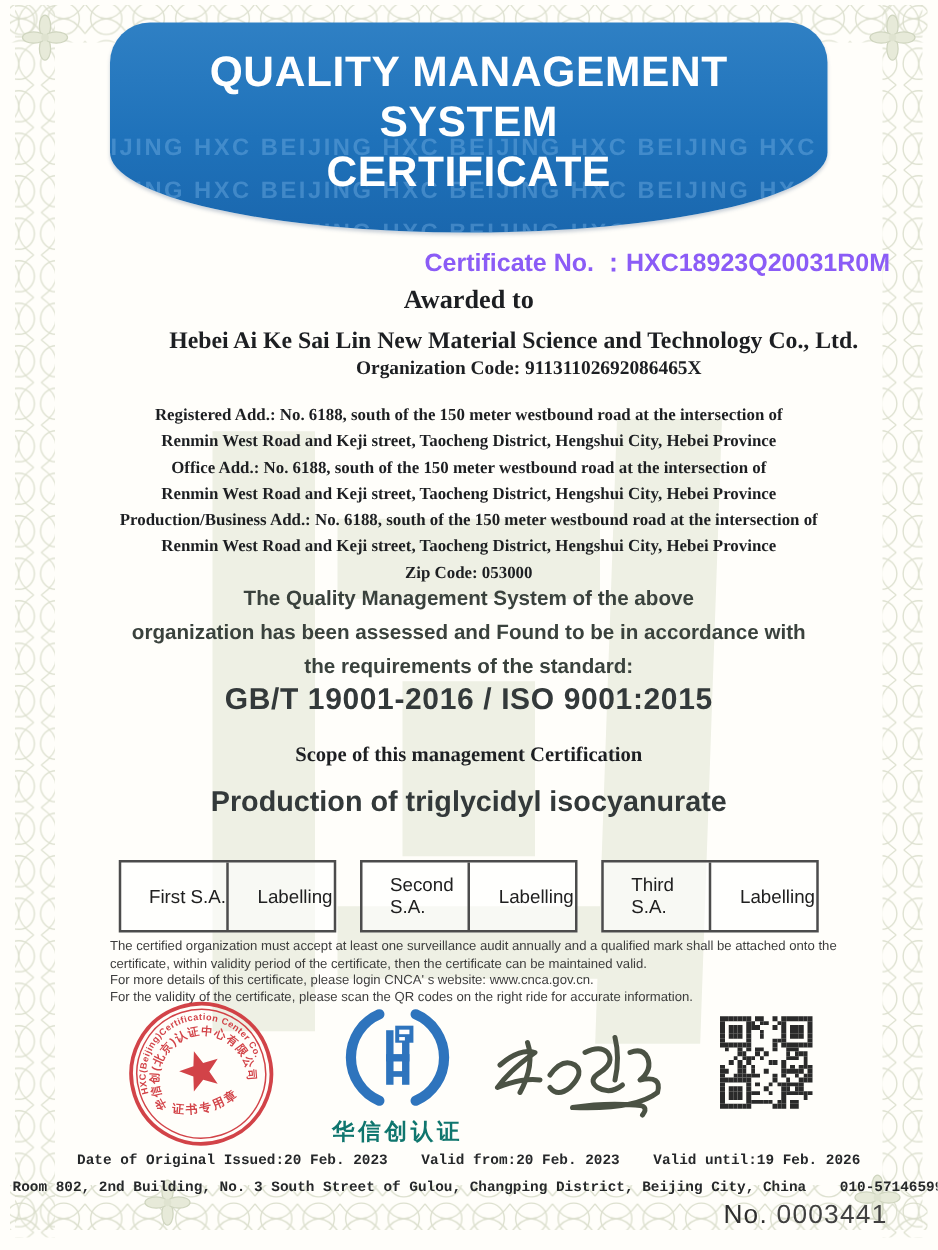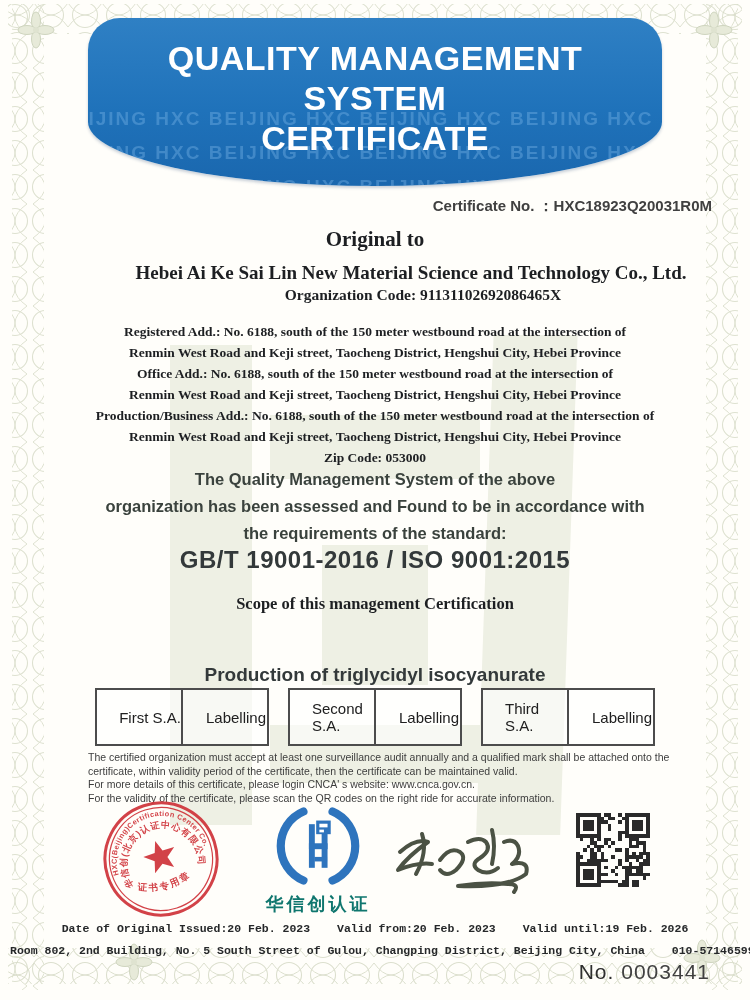--- a/index.html
+++ b/index.html
@@ -17,32 +17,32 @@
   .banner{left:88px;top:18px;width:574px;height:168px;z-index:2;
           background:linear-gradient(180deg,#2f80c4 0%,#1f72ba 55%,#1a67ae 100%);
           border-radius:32px 32px 50% 50% / 32px 32px 64px 64px;
           overflow:hidden;box-shadow:0 2px 3px rgba(40,70,120,.25);}
   .banner-wm{position:absolute;left:-30px;top:84px;width:700px;color:rgba(125,185,235,.38);
              font-weight:bold;font-size:19px;letter-spacing:2px;line-height:34px;white-space:nowrap;}
   .banner-title{position:absolute;left:0;top:20px;width:100%;text-align:center;color:#ffffff;
                 font-size:34px;font-weight:bold;line-height:40px;letter-spacing:.5px;}
 
   
-  .certno{left:0;top:197px;width:712px;text-align:right;font-size:15px;font-weight:bold;color:#404040;z-index:3;}
+  .certno{left:0;top:197px;width:712px;text-align:right;font-size:20px;font-weight:bold;color:#8b5cf6;z-index:3;}
   .line{left:0;width:750px;text-align:center;white-space:nowrap;z-index:3;}
   .serif{font-family:"Liberation Serif",serif;}
   .awarded{top:227px;font-size:21px;font-weight:bold;color:#1d1f22;}
   .company{top:262px;font-size:19px;font-weight:bold;color:#1d1f22;margin-left:36px;}
   .orgcode{top:286px;font-size:15.5px;font-weight:bold;color:#1d1f22;padding-left:48px;}
   .addr{top:321px;font-size:13.5px;font-weight:bold;color:#1d1f22;line-height:21px;}
   .addr div{white-space:nowrap;}
   .statement{top:466px;font-size:16.5px;font-weight:bold;color:#3a423d;line-height:27px;}
   .standard{top:546px;font-size:24px;font-weight:bold;color:#33393a;letter-spacing:.5px;}
   .scope-h{top:594px;font-size:16.5px;font-weight:bold;color:#1d1f22;}
-  .scope-v{top:664px;font-size:19px;font-weight:bold;color:#33393a;}
+  .scope-v{top:628px;font-size:23px;font-weight:bold;color:#33393a;}
 
   
   .audit{left:95px;top:688px;width:560px;display:flex;justify-content:space-between;z-index:3;}
   .audit-group{display:flex;width:170px;height:54px;border:2px solid #4c4c4c;background:rgba(255,255,255,.6);}
   .audit-cell{flex:1;display:flex;align-items:center;justify-content:center;
               font-size:15px;color:#202020;padding-left:22px;}
   .audit-cell:first-child{border-right:2px solid #4c4c4c;}
 
   
   .fineprint{left:88px;top:751px;width:582px;font-size:10.5px;color:#3d3d3d;line-height:13.5px;z-index:3;}
@@ -116,21 +116,21 @@
     <div>QUALITY MANAGEMENT</div>
     <div>SYSTEM</div>
     <div>CERTIFICATE</div>
   </div>
 </div>
 
 <div class="abs certno">
   <span>Certificate No. ：</span><span>HXC18923Q20031R0M</span>
 </div>
 
-<div class="abs line serif awarded">Original to</div>
+<div class="abs line serif awarded">Awarded to</div>
 <div class="abs line serif company">Hebei Ai Ke Sai Lin New Material Science and Technology Co., Ltd.</div>
 <div class="abs line serif orgcode">Organization Code: 91131102692086465X</div>
 
 <div class="abs line serif addr">
   <div>Registered Add.: No. 6188, south of the 150 meter westbound road at the intersection of</div>
   <div>Renmin West Road and Keji street, Taocheng District, Hengshui City, Hebei Province</div>
   <div>Office Add.: No. 6188, south of the 150 meter westbound road at the intersection of</div>
   <div>Renmin West Road and Keji street, Taocheng District, Hengshui City, Hebei Province</div>
   <div>Production/Business Add.: No. 6188, south of the 150 meter westbound road at the intersection of</div>
   <div>Renmin West Road and Keji street, Taocheng District, Hengshui City, Hebei Province</div>
@@ -660,19 +660,19 @@
     <i></i>
     <i></i>
   </div>
 
 <div class="abs line dates">
   <span>Date of Original Issued:20 Feb. 2023</span>
   <span>Valid from:20 Feb. 2023</span>
   <span>Valid until:19 Feb. 2026</span>
 </div>
 <div class="abs line caddr">
-  <span>Room 802, 2nd Building, No. 5 South Street of Gulou, Changping District, Beijing City, China</span>
+  <span>Room 802, 2nd Building, No. 3 South Street of Gulou, Changping District, Beijing City, China</span>
   <span>010-57146599</span>
 </div>
 <div class="abs serial">
   <span>No.</span>
   <span class="num">0003441</span>
 </div>
 
 </body></html>

